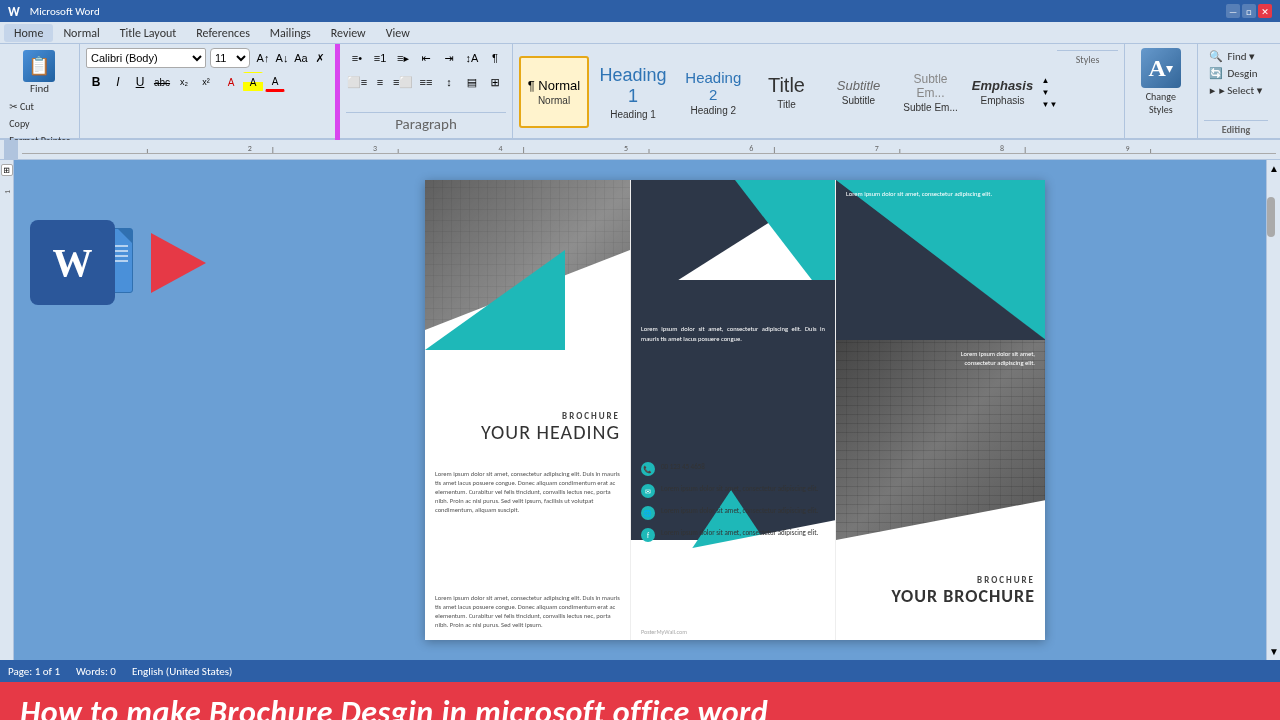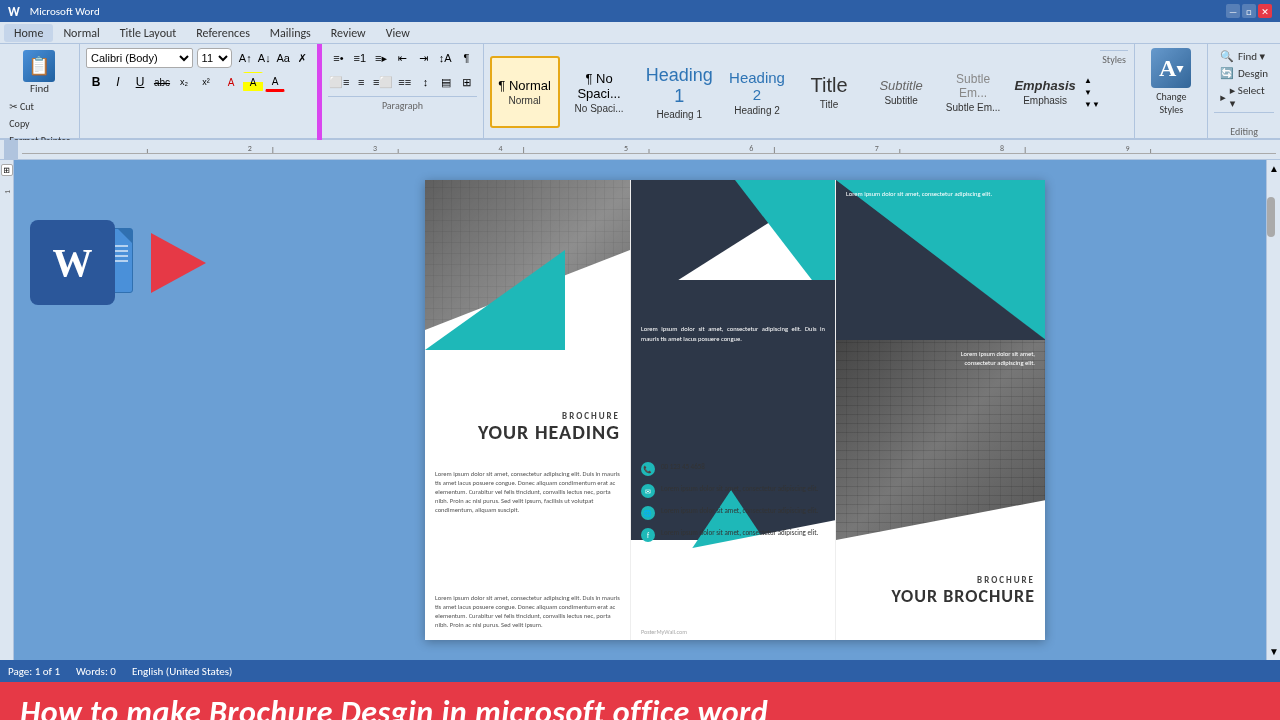--- a/index.html
+++ b/index.html
@@ -150,22 +150,22 @@
     }
     .para-group-top { display: flex; gap: 1px; margin-bottom: 4px; }
     .para-group-bottom { display: flex; gap: 1px; }
     .para-btn {
       width: 22px; height: 20px; border: 1px solid transparent;
       background: none; cursor: pointer; font-size: 11px;
       display: flex; align-items: center; justify-content: center;
       border-radius: 2px;
     }
     .para-group-label {
-      font-size: 10px; color: #666; text-align: center;
-      border-top: 1px solid #b0c4de; width: 100%; margin-top: 4px; padding-top: 2px;
+      font-size: 15px; color: #666; text-align: center;
+      border-top: 1px solid #b0c4de; width: 100%; margin-top: 20px; padding-top: 2px;
     }
 
     
     .styles-group {
       border-right: 1px solid #b0c4de;
       padding: 4px 6px;
       display: flex;
       min-width: 600px;
     }
     .styles-row {
@@ -489,24 +489,20 @@
         <button class="para-btn">⊞</button>
       </div>
       <div class="para-group-label">Paragraph</div>
     </div>
 
     <div class="styles-group">
       <div class="styles-row">
         <button class="style-btn active">
           <span class="style-preview sn-normal">¶ Normal</span>
           <span class="style-label">Normal</span>
-        </button>
-        <button class="style-btn">
-          <span class="style-preview sn-no-spacing">¶ No Spaci...</span>
-          <span class="style-label">No Spaci...</span>
         </button>
         <button class="style-btn">
           <span class="style-preview sn-h1">Heading 1</span>
           <span class="style-label">Heading 1</span>
         </button>
         <button class="style-btn">
           <span class="style-preview sn-h2">Heading 2</span>
           <span class="style-label">Heading 2</span>
         </button>
         <button class="style-btn">
@@ -541,21 +537,21 @@
           <span style="font-size:14px;">▾</span>
         </div>
         <div class="change-styles-label">Change<br>Styles</div>
       </div>
     </div>
 
     <div style="display:flex;flex-direction:column;padding:4px 6px;min-width:70px;">
       <div class="editing-btn">🔍 <span>Find ▾</span></div>
       <div class="editing-btn">🔄 <span>Desgin</span></div>
       <div class="editing-btn">▸ <span>▸ Select ▾</span></div>
-      <div style="font-size:10px;color:#666;text-align:center;border-top:1px solid #b0c4de;width:100%;margin-top:auto;padding-top:12px;">Editing</div>
+      <div style="font-size:10px;color:#666;text-align:center;border-top:1px solid #b0c4de;width:100%;margin-top:auto;padding-top:2px;font-weight:bold;">Editing</div>
     </div>
 
   </div>
 </div>
 
 <div class="ruler">
   <div class="ruler-left"></div>
   <div class="ruler-main">
     <svg width="100%" height="18">
 
@@ -619,21 +615,21 @@
 
             <div style="position:absolute;top:0;left:0;right:0;bottom:0;background:rgba(0,0,0,0.3);"></div>
 
             <div style="position:absolute;bottom:0;left:0;right:0;height:0;border-style:solid;border-width:0 0 80px 205px;border-color:transparent transparent white transparent;"></div>
           </div>
 
           <div style="position:absolute;top:70px;left:0;width:0;height:0;border-style:solid;border-width:0 0 100px 140px;border-color:transparent transparent #1eb8b8 transparent;"></div>
 
           <div style="position:absolute;top:230px;right:10px;text-align:right;">
             <div style="font-size:9px;color:#444;letter-spacing:2px;font-weight:600;">BROCHURE</div>
-            <div style="font-size:20px;color:#333;font-weight:700;letter-spacing:1px;line-height:1.1;">YOUR HEADING</div>
+            <div style="font-size:20px;color:#333;font-weight:400;letter-spacing:1px;line-height:1.1;">YOUR HEADING</div>
           </div>
 
           <div style="position:absolute;top:290px;left:10px;right:10px;font-size:6.5px;color:#555;line-height:1.4;">Lorem ipsum dolor sit amet, consectetur adipiscing elit. Duis in mauris tis amet lacus posuere congue. Donec aliquam condimentum erat ac elementum. Curabitur vel felis tincidunt, convallis lectus nec, porta nibh. Proin ac nisl purus. Sed velit ipsum, facilisis ut volutpat condimentum, aliquam suscipit.</div>
 
           <div style="position:absolute;bottom:10px;left:10px;right:10px;font-size:6.5px;color:#555;line-height:1.4;">Lorem ipsum dolor sit amet, consectetur adipiscing elit. Duis in mauris tis amet lacus posuere congue. Donec aliquam condimentum erat ac elementum. Curabitur vel felis tincidunt, convallis lectus nec, porta nibh. Proin ac nisl purus. Sed velit ipsum.</div>
         </div>
 
         <div class="brochure-middle">
 
           <div style="position:absolute;top:0;left:0;width:0;height:0;border-style:solid;border-width:130px 205px 0 0;border-color:#2d3748 transparent transparent transparent;"></div>

